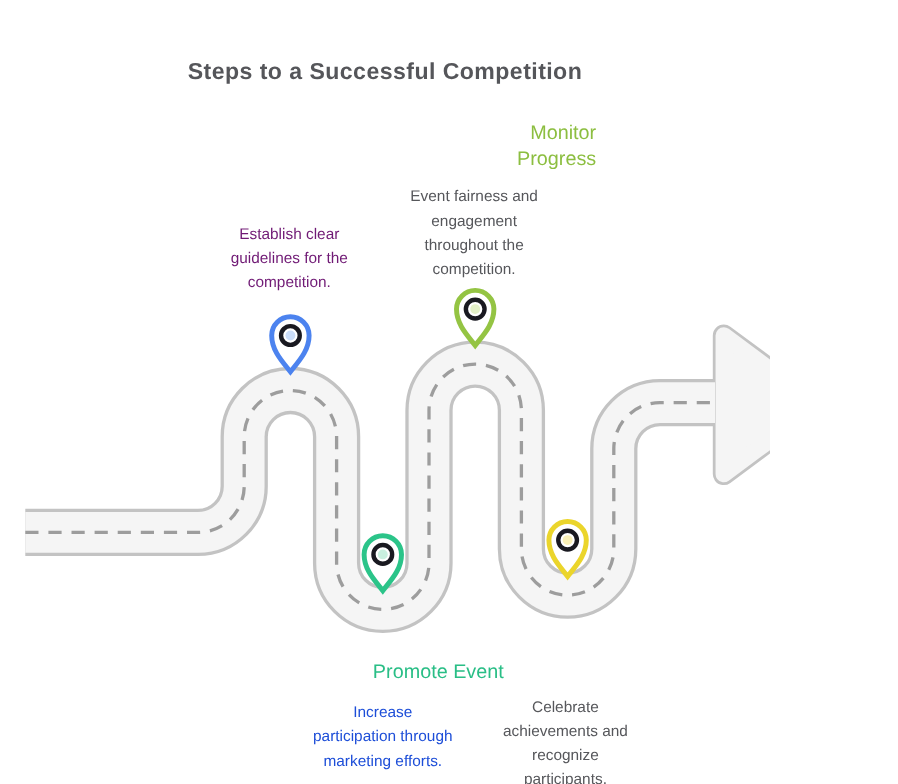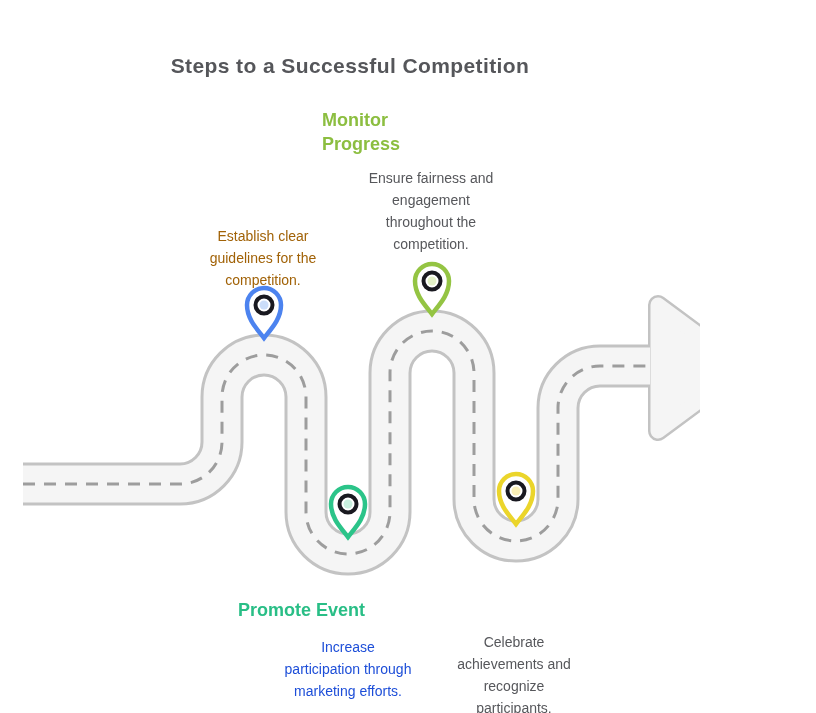--- a/index.html
+++ b/index.html
@@ -11,22 +11,22 @@
     overflow:hidden;
   }
   .page-title{
     position:absolute;left:0;right:0;top:54px;
     text-align:center;
     font-size:21px;font-weight:bold;letter-spacing:.4px;
     white-space:pre-line;
   }
   .step-title{
     position:absolute;width:220px;
-    text-align:left;
-    font-size:18px;font-weight:bold;
+    text-align:right;
+    font-size:18px;font-weight:normal;
     line-height:24px;
     white-space:pre-line;
   }
   .step-desc{
     position:absolute;width:220px;
     text-align:center;
     font-size:14px;line-height:22px;
     white-space:pre-line;
   }
   #road-svg{position:absolute;left:0;top:0;}
@@ -74,27 +74,27 @@
 
     <g transform="translate(516,524)">
       <path d="M0,0 C-7,-9 -17,-19 -17,-33 A17,17 0 1 1 17,-33 C17,-19 7,-9 0,0 Z" stroke-width="4.5" style="stroke: rgb(235, 213, 43); fill: rgb(255, 255, 255);"></path>
       <circle cy="-33" r="8.5" stroke-width="4" style="stroke: rgb(25, 25, 32); fill: rgb(255, 255, 255);"></circle>
       <circle cy="-33" r="4.5" style="fill: rgb(250, 240, 184);"></circle>
     </g>
   </svg>
 
   <div class="page-title" style="color: rgb(85, 86, 90);">Steps to a Successful Competition</div>
 
-  <div class="step-desc" style="left: 153px; top: 201px; color: #a16207; margin-top: 24px;">Establish clear
+  <div class="step-desc" style="left: 153px; top: 201px; color: #701a75;">Establish clear
 guidelines for the
 competition.</div>
 
   <div class="step-title" style="left: 322px; top: 108px; color: rgb(140, 190, 64);">Monitor
 Progress</div>
-  <div class="step-desc" style="left: 321px; top: 167px; color: rgb(86, 87, 91);">Ensure fairness and
+  <div class="step-desc" style="left: 321px; top: 167px; color: rgb(86, 87, 91);">Event fairness and
 engagement
 throughout the
 competition.</div>
 
   <div class="step-title" style="left: 238px; top: 598px; color: rgb(41, 190, 134);">Promote Event</div>
   <div class="step-desc" style="left: 238px; top: 636px; color: #1d4ed8;">Increase
 participation through
 marketing efforts.</div>
 
   <div class="step-desc" style="left: 404px; top: 631px; color: rgb(86, 87, 91);">Celebrate

